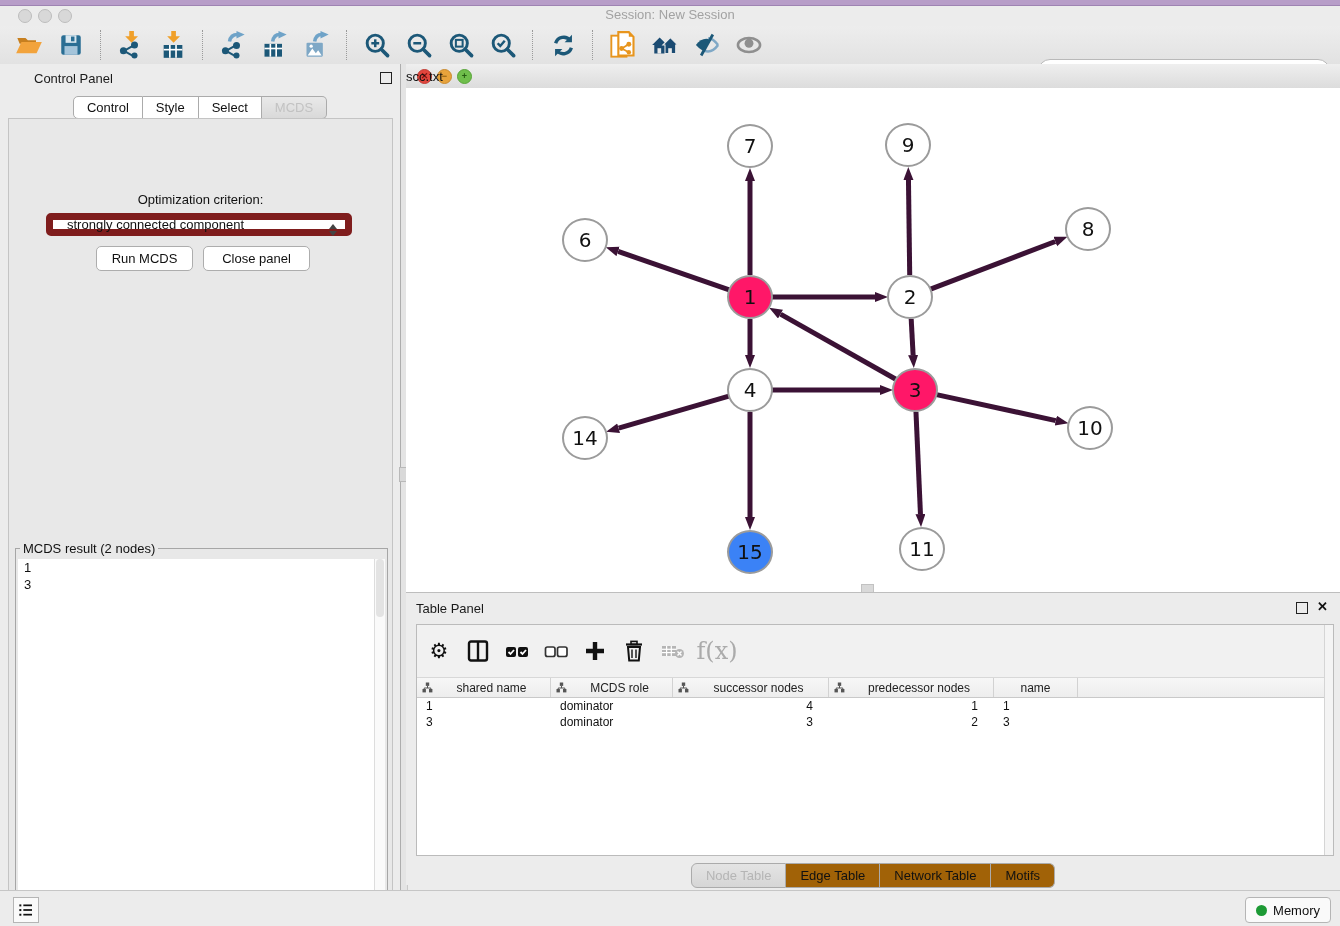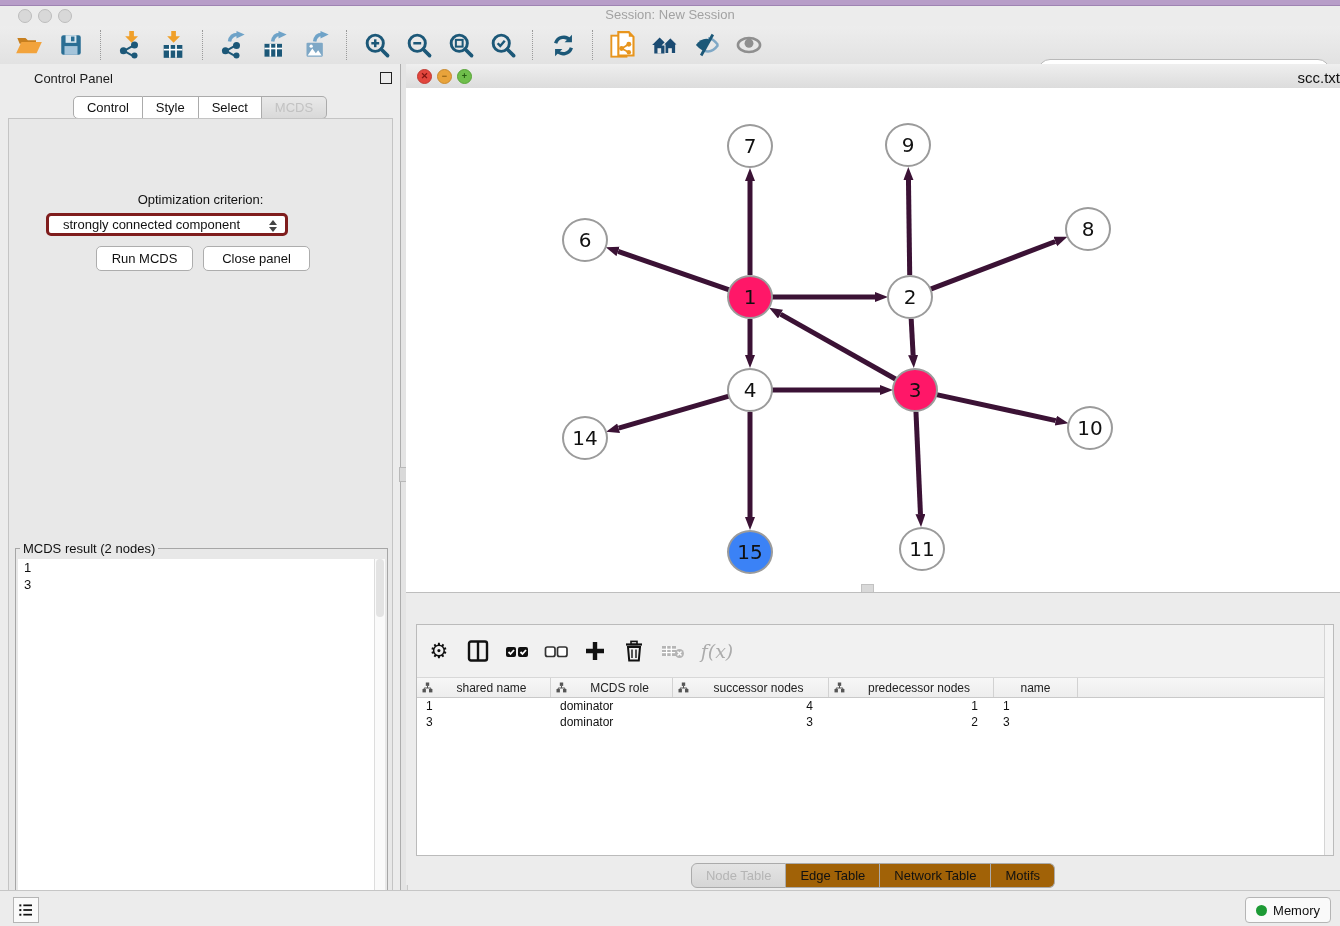--- a/index.html
+++ b/index.html
@@ -32,21 +32,21 @@
   .float-box{position:absolute;top:8px;width:10px;height:10px;border:1.5px solid #222;}
   .close-x{position:absolute;top:5px;font-size:13px;font-weight:bold;color:#111;}
   .close-x::before{content:"\2715";}
   .cp-tabs{position:absolute;left:0;top:32px;width:100%;display:flex;justify-content:center;}
   .cp-tab{padding:3px 13px;font-size:13px;background:#FFF;border:1px solid #ABABAB;border-left:none;color:#111;}
   .cp-tab:first-child{border-left:1px solid #ABABAB;border-radius:5px 0 0 5px;}
   .cp-tab:last-child{border-radius:0 5px 5px 0;}
   .cp-tab.sel{background:linear-gradient(#E9E9E9,#D9D9D9);color:#C2C2C2;}
   .cp-body{position:absolute;left:8px;top:54px;width:383px;height:822px;background:#E8E8E8;border:1px solid #C4C4C4;}
   .opt-label{position:absolute;left:0;top:73px;width:100%;text-align:center;font-size:13px;color:#111;}
-  .criterion{position:absolute;left:37px;top:94px;width:242px;height:23px;background:#FFF;border:3px solid #7f1d1d;
+  .criterion{position:absolute;left:37px;top:94px;width:306px;height:23px;background:#FFF;border:7px solid #7f1d1d;
              border-radius:5px;font-size:13px;color:#111;display:flex;align-items:center;padding-left:14px;box-sizing:border-box;}
   .stepper{position:absolute;right:8px;top:4px;display:flex;flex-direction:column;gap:2px;}
   .stepper i{width:0;height:0;border-left:4px solid transparent;border-right:4px solid transparent;}
   .stepper .up{border-bottom:5px solid #444;}
   .stepper .dn{border-top:5px solid #444;}
   .cp-btn{position:absolute;height:23px;background:#FFF;border:1px solid #ADADAD;border-radius:5px;
           font-size:13px;color:#111;display:flex;align-items:center;justify-content:center;font-family:"Liberation Sans",sans-serif;}
   .fieldset{position:absolute;left:6px;top:429px;width:371px;height:381px;border:1px solid #A6A6A6;}
   .legend{position:absolute;left:4px;top:-8px;background:#E8E8E8;padding:0 3px;font-size:13px;color:#111;}
   .result-area{position:absolute;left:2px;top:10px;right:2px;bottom:2px;background:#FFF;overflow:hidden;}
@@ -63,36 +63,36 @@
   .net-window{left:406px;top:64px;width:934px;height:528px;background:#FFF;}
   .net-titlebar{position:absolute;left:0;top:0;width:100%;height:24px;background:linear-gradient(#EFEFEF,#DCDCDC);border-bottom:1px solid #ABABAB;}
   .nt-dot{position:absolute;top:5px;width:13px;height:13px;border-radius:50%;font-size:9px;font-weight:bold;
           display:flex;align-items:center;justify-content:center;line-height:1;}
   .nt-red{left:11px;background:#E2463D;border:1px solid #C03B33;color:#7E1410;}
   .nt-red::before{content:"\2715";}
   .nt-yellow{left:31px;background:#E8A33B;border:1px solid #C98A2E;color:#8A5C10;}
   .nt-yellow::before{content:"\2212";}
   .nt-green{left:51px;background:#6FBE4B;border:1px solid #58A438;color:#255D12;}
   .nt-green::before{content:"+";}
-  .net-title{position:absolute;top:5px;width:100%;text-align:right;font-size:15px;color:#111;}
+  .net-title{position:absolute;top:5px;width:100%;text-align:left;font-size:13px;color:#111;}
   .canvas{position:absolute;left:0;top:24px;width:934px;height:504px;background:#FFF;overflow:hidden;}
   .gnode{position:absolute;width:42px;height:40px;border:2px solid #9B9B9B;border-radius:50%;
          display:flex;align-items:center;justify-content:center;font-size:20px;color:#111;
          font-family:"DejaVu Sans",sans-serif;z-index:3;}
 
   
   .table-panel{left:406px;top:592px;width:934px;height:292px;background:#ECECEC;border-top:1px solid #BEBEBE;}
   .tp-header{position:absolute;left:0;top:0;width:100%;height:28px;}
   .tp-title{position:absolute;left:10px;top:8px;font-size:13px;color:#1A1A1A;}
   .tp-box{position:absolute;left:10px;top:31px;width:916px;height:230px;background:#FFF;border:1px solid #BBB;}
   .tp-toolbar{position:absolute;left:0;top:0;width:100%;height:52px;background:#F1F1F1;border-bottom:1px solid #D8D8D8;
               display:flex;align-items:center;}
   .tp-tbtn{width:34px;height:34px;display:flex;align-items:center;justify-content:center;margin-left:5px;}
   .gear-glyph{font-size:21px;color:#111;font-family:"DejaVu Sans",sans-serif;}
-  .fx{font-family:"DejaVu Serif",serif;font-style:italic;font-size:19px;color:#ABABAB;}
+  .fx{font-family:"DejaVu Serif",serif;font-size:24px;color:#ABABAB;}
   .tbl{position:absolute;left:0;top:53px;width:100%;}
   .tbl-headrow{display:flex;height:19px;background:linear-gradient(#F7F7F7,#EDEDED);border-bottom:1px solid #C9C9C9;}
   .tbl-hcell{display:flex;align-items:center;border-right:1px solid #D2D2D2;box-sizing:border-box;font-size:12px;color:#222;}
   .tbl-hcell .lbl{flex:1;text-align:center;}
   .tbl-hcell svg{margin-left:5px;}
   .tbl-row{display:flex;height:16px;}
   .tbl-cell{font-size:12px;color:#111;box-sizing:border-box;line-height:16px;}
   .tp-scroll{position:absolute;right:0;top:0;width:8px;height:100%;background:#F4F4F4;border-left:1px solid #D5D5D5;}
   .tp-tabs{position:absolute;left:0;top:270px;width:100%;display:flex;justify-content:center;}
   .tp-tab{padding:4px 14px;font-size:13px;background:#a16207;border:1px solid #ABABAB;border-left:none;color:#111;}
@@ -361,20 +361,25 @@
       <div class="gnode" style="left: 486px; top: 280px; background: rgb(255, 23, 104); border-color: rgb(155, 155, 155);">3</div>
       <div class="gnode" style="left: 156px; top: 328px; background: rgb(255, 255, 255); border-color: rgb(155, 155, 155);">14</div>
       <div class="gnode" style="left: 661px; top: 318px; background: rgb(255, 255, 255); border-color: rgb(155, 155, 155);">10</div>
       <div class="gnode" style="left: 321px; top: 442px; background: #3b82f6; border-color: rgb(155, 155, 155);">15</div>
       <div class="gnode" style="left: 493px; top: 439px; background: rgb(255, 255, 255); border-color: rgb(155, 155, 155);">11</div>
     </div>
 </div>
 <div class="abs hgrip"></div>
 
 <div class="abs table-panel">
+  <div class="tp-header">
+    <span class="tp-title">Table Panel</span>
+    <span class="float-box" style="right:32px;top:9px"></span>
+    <span class="close-x" style="right:12px;top:6px"></span>
+  </div>
   <div class="tp-box">
     <div class="tp-toolbar">
       <div class="tp-tbtn">
           <span class="gear-glyph">⚙</span>
         </div>
       <div class="tp-tbtn">
         <svg width="24" height="24" viewBox="0 0 24 24">
           <rect x="3" y="2.5" width="18" height="19" rx="2" fill="none" stroke="#111" stroke-width="2.4"></rect>
           <line x1="12" y1="2.5" x2="12" y2="21.5" stroke="#111" stroke-width="2.4"></line>
         </svg>

